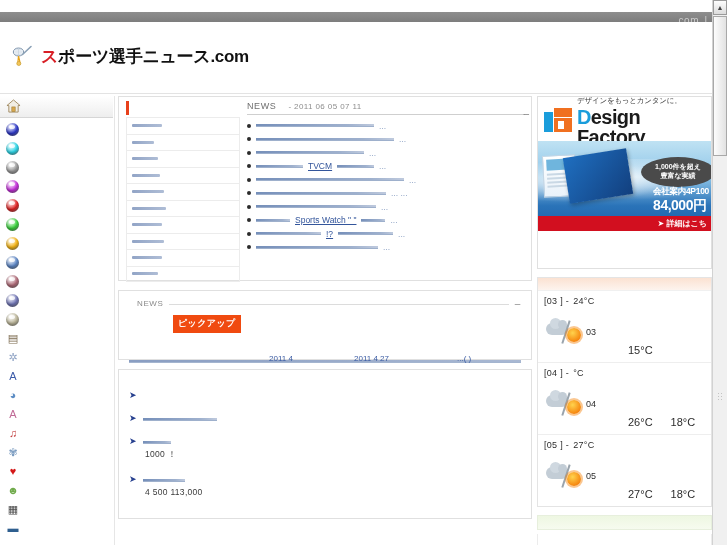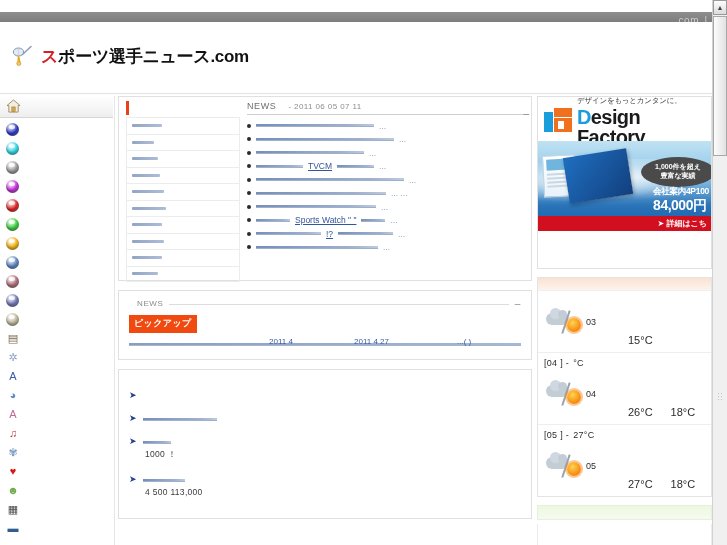--- a/index.html
+++ b/index.html
@@ -201,23 +201,24 @@
   .head-dash { font-size: 10px; color: #8f8f8f; }
   .pickup-badge {
     display: inline-block;
     background: #f04a10;
     color: #ffffff;
     font-size: 9px;
     padding: 2px 5px 3px 5px;
     margin-top: 6px;
     font-weight: bold;
     letter-spacing: .4px;
+    margin-left: 44px;
   }
   .pickup-line {
-    margin-top: 5px;
+    margin-top: 22px;
     position: relative;
     height: 9px;
   }
   .pickup-blur {
     position: absolute; left: 0; top: 5px; right: 0; height: 3px;
     background: linear-gradient(to right,#6d86b3,#94a7c8);
     border-bottom: 1px solid #8ea3c4;
     opacity: .8;
   }
   .pickup-txt {
@@ -686,20 +687,24 @@
       <span class="ad-cta">
         <span>➤ 詳細はこち</span>
       </span>
     </div>
   </div>
 
   <div class="weather-box">
     <div class="weather-head"></div>
     <div id="weather-rows">
         <div class="wrow">
+          <div class="w-top">
+            <span>[03       ] -</span>
+            <span>24°C</span>
+          </div>
           <div class="w-body">
             <span class="w-icon">
               <span class="w-cloud"></span>
               <span class="w-slash"></span>
               <span class="w-sun"></span>
             </span>
             <span class="w-daynum">03</span>
             <span class="w-temps">
               <span>15°C</span>
             </span>

